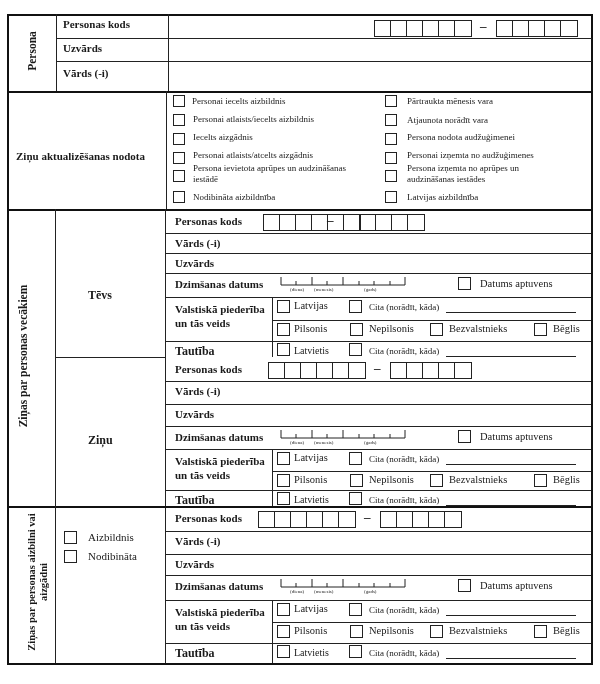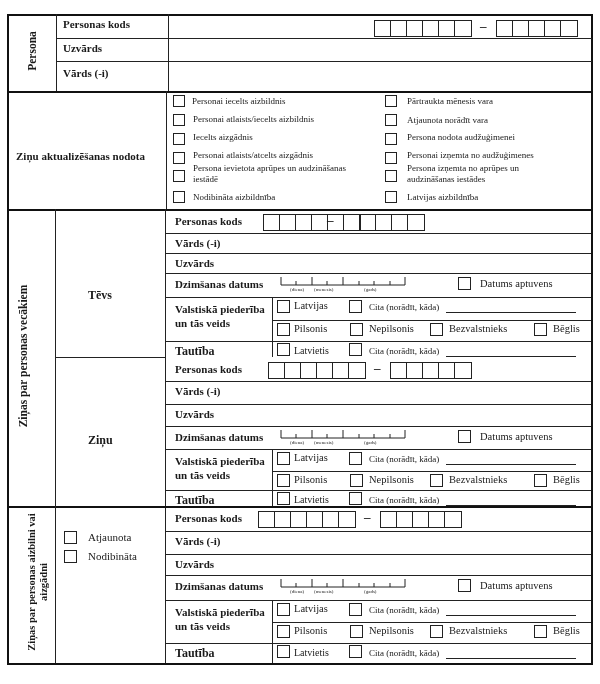--- a/index.html
+++ b/index.html
@@ -107,21 +107,21 @@
 </div>
 
 <div>
   <div class="vl" style="left:55px;top:506px;height:158px;"></div>
   <div class="hl thick" style="left:7px;top:663px;width:586px;"></div>
   <div class="rot" style="left:-42px;top:570px;width:160px;font-size:10.5px;line-height:12px;">
     <div>Ziņas  par personas aizbilni vai</div>
     <div>aizgādni</div>
   </div>
   <div class="cb" style="left:64px;top:531px;width:13px;height:13px;"></div>
-  <div class="txt" style="left:88px;top:531px;font-size:11px;">Atjaunota</div>
+  <div class="txt" style="left:88px;top:531px;font-size:11px;">Aizbildnis</div>
   <div class="cb" style="left:64px;top:550px;width:13px;height:13px;"></div>
   <div class="txt" style="left:88px;top:550px;font-size:11px;">Nodibināta</div>
 </div>
 
 <div id="blocks">
     <div class="person-block">
     <div class="hl" style="left: 166px; width: 425px; top: 233px;"></div>
     <div class="hl" style="left: 166px; width: 425px; top: 253px;"></div>
     <div class="hl" style="left: 166px; width: 425px; top: 273px;"></div>
     <div class="hl" style="left: 166px; width: 425px; top: 297px;"></div>

